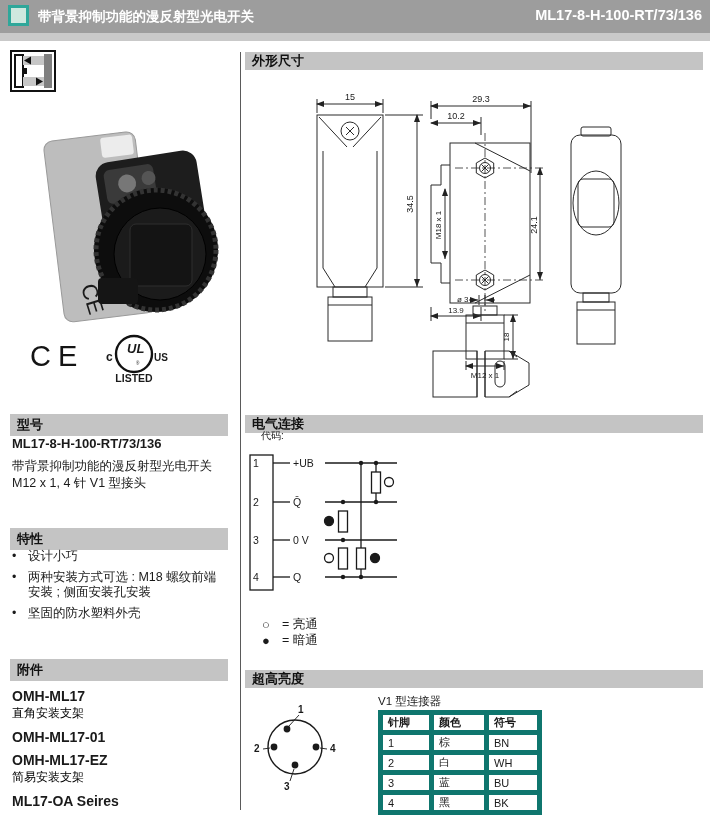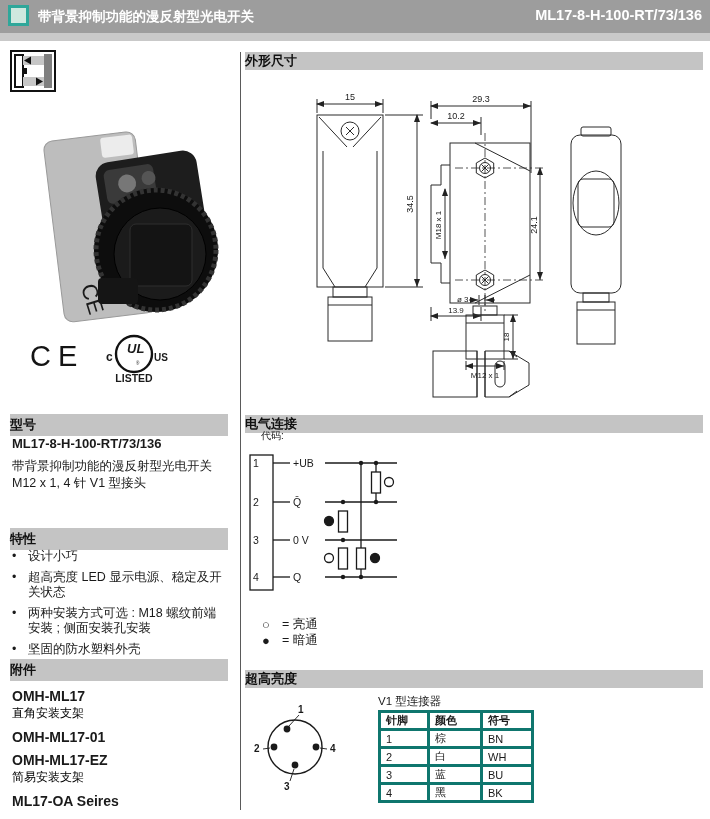--- a/index.html
+++ b/index.html
@@ -6,21 +6,21 @@
   body{width:710px;height:819px;position:relative;background:#ffffff;
        font-family:"Liberation Sans","DejaVu Sans",sans-serif;color:#1a1a1a;overflow:hidden;}
   .abs{position:absolute;}
   
   .hdr{left:0;top:0;width:710px;height:33px;background:#9d9d9d;}
   .hdr-strip{left:0;top:33px;width:710px;height:8px;background:#c9c9c9;}
   .hdr-icon{left:8px;top:5px;width:21px;height:21px;background:#cfe8df;border:3px solid #2fa79a;box-sizing:border-box;}
   .hdr-title{left:38px;top:8px;font-size:13.5px;font-weight:bold;color:#ffffff;}
   .hdr-model{right:8px;top:7px;font-size:14.5px;font-weight:bold;color:#ffffff;}
   
-  .secbar{background:#c4c4c4;font-weight:bold;font-size:13px;color:#111;box-sizing:border-box;display:flex;align-items:center;}
+  .secbar{background:#c4c4c4;font-weight:bold;font-size:13px;color:#111;box-sizing:border-box;padding-left:7px;display:flex;align-items:center;}
   .secbar-l{left:10px;width:218px;height:22px;}
   .secbar-r{left:245px;width:458px;height:18px;}
   
   .model-name{left:12px;top:436px;font-size:13px;font-weight:bold;}
   .model-desc{left:12px;top:458px;width:214px;font-size:12.5px;line-height:17px;}
   .feat-list{left:12px;top:549px;width:214px;font-size:12.5px;}
   .feat-item{display:flex;margin-bottom:5px;line-height:15.5px;}
   .feat-item .b::before{content:"•";}
   .feat-item .b{width:16px;flex:0 0 16px;}
   .acc-list{left:12px;top:681px;width:214px;font-size:12px;}
@@ -28,21 +28,21 @@
   .acc-desc{color:#000000;margin-top:1px;}
   .ce-mark{left:30px;top:340px;font-size:29px;letter-spacing:7px;color:#141414;}
   
   .vdiv{left:240px;top:52px;width:1px;height:758px;background:#5a5a5a;}
   .code-label{left:261px;top:429px;font-size:10px;}
   .legend{left:262px;font-size:12.5px;display:flex;align-items:center;gap:6px;}
   .legend .sym{font-size:13px;width:14px;}
   .v1-label{left:378px;top:694px;font-size:11.5px;}
   
   table.pins{left:378px;top:710px;position:absolute;border-collapse:collapse;font-size:11px;}
-  table.pins th,table.pins td{border:3px solid #0f766e;padding:0 5px;height:13px;text-align:left;font-weight:normal;}
+  table.pins th,table.pins td{border:5px solid #0f766e;padding:0 5px;height:13px;text-align:left;font-weight:normal;}
   table.pins th{font-weight:bold;}
   table.pins .c1{width:36px;}  table.pins .c2{width:40px;}  table.pins .c3{width:38px;}
   svg{overflow:visible;}
   svg text{font-family:"Liberation Sans","DejaVu Sans",sans-serif;fill:#1a1a1a;}
 </style>
 </head>
 <body>
 
 <div class="abs hdr"></div>
 <div class="abs hdr-strip"></div>
@@ -95,24 +95,20 @@
 <div class="abs model-desc">
   <div>带背景抑制功能的漫反射型光电开关</div>
   <div>M12 x 1, 4 针 V1 型接头</div>
 </div>
 
 <div class="abs secbar secbar-l" style="top:528px;">特性</div>
 <div class="abs feat-list">
   <div class="feat-item">
       <span class="b"></span>
       <span>设计小巧</span>
-    </div>
-  <div class="feat-item">
-      <span class="b"></span>
-      <span>超高亮度 LED 显示电源、稳定及开关状态</span>
     </div>
   <div class="feat-item">
       <span class="b"></span>
       <span>两种安装方式可选 : M18 螺纹前端安装 ; 侧面安装孔安装</span>
     </div>
   <div class="feat-item">
       <span class="b"></span>
       <span>坚固的防水塑料外壳</span>
     </div>
 </div>

